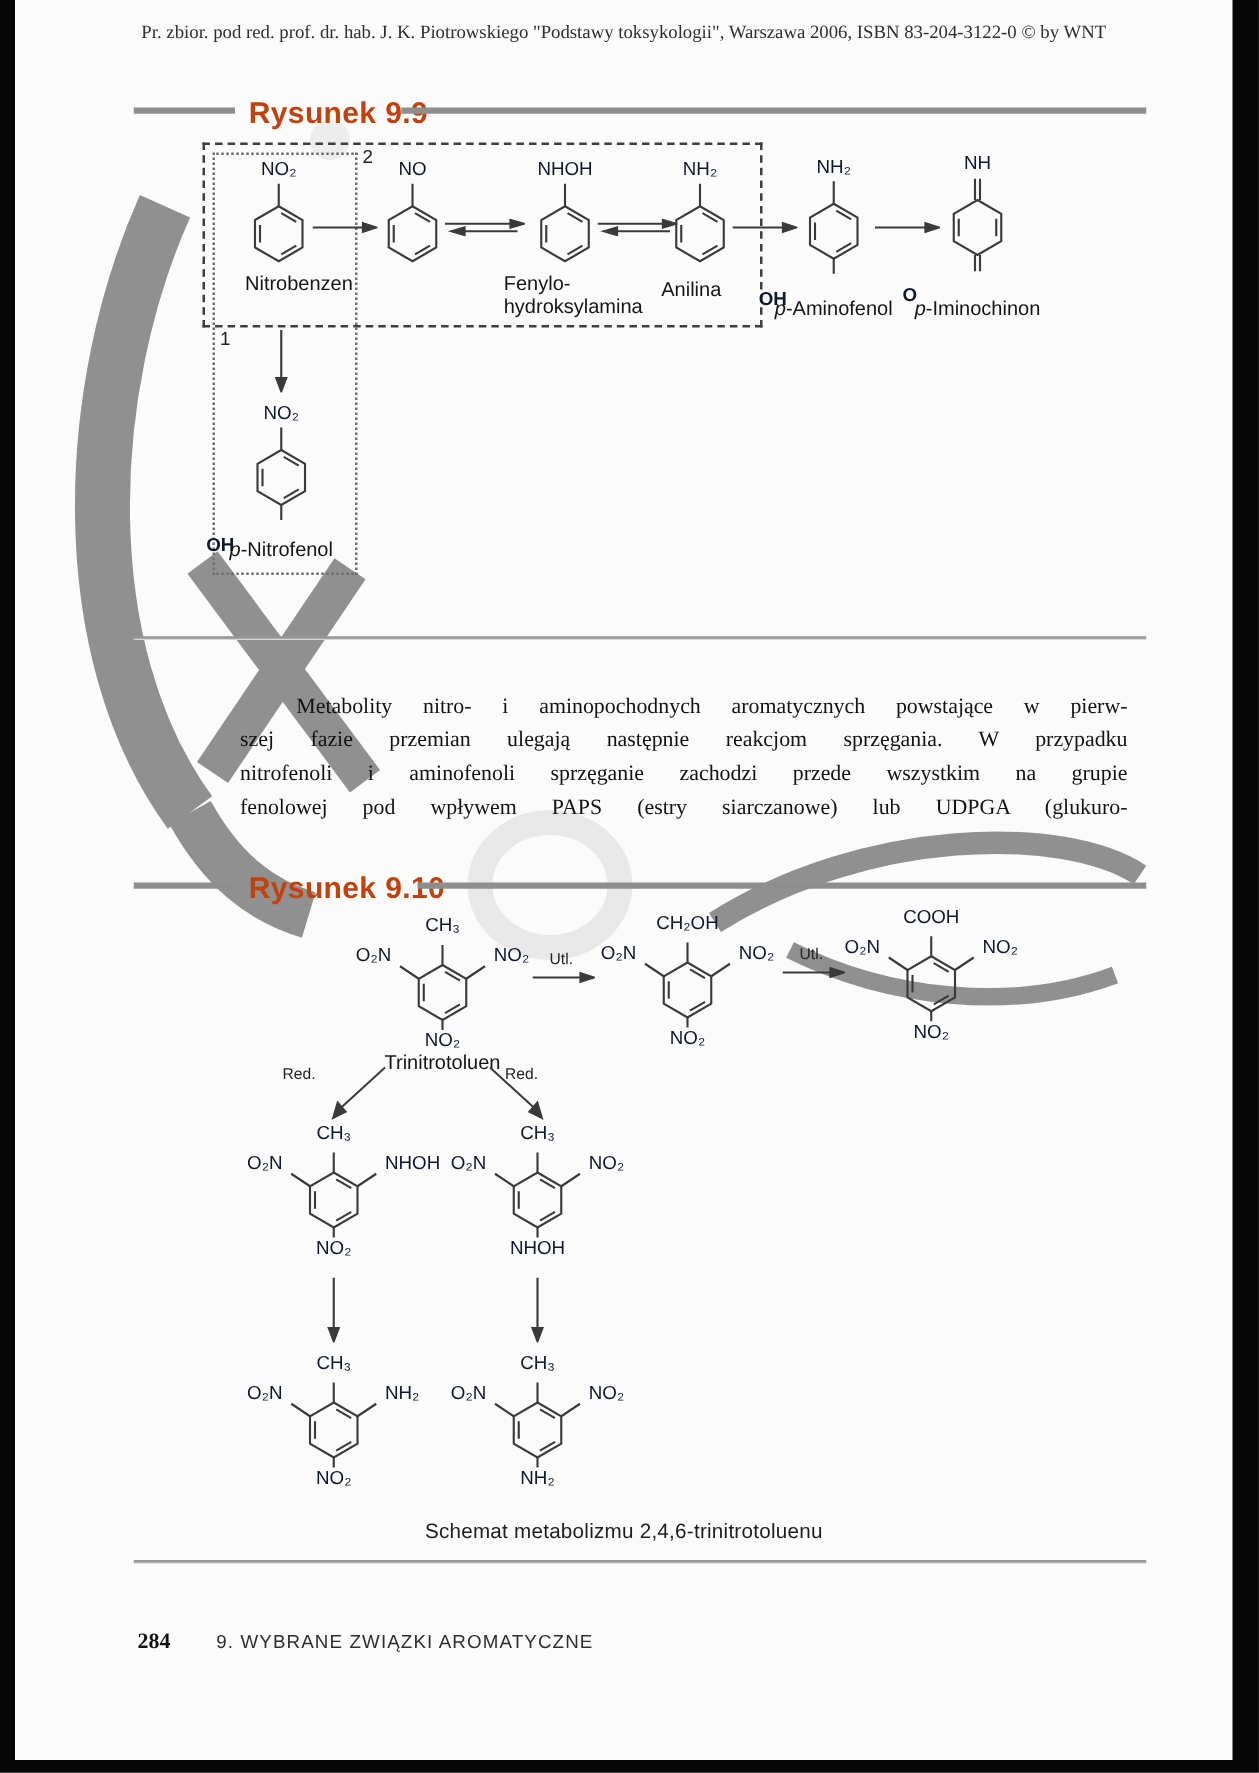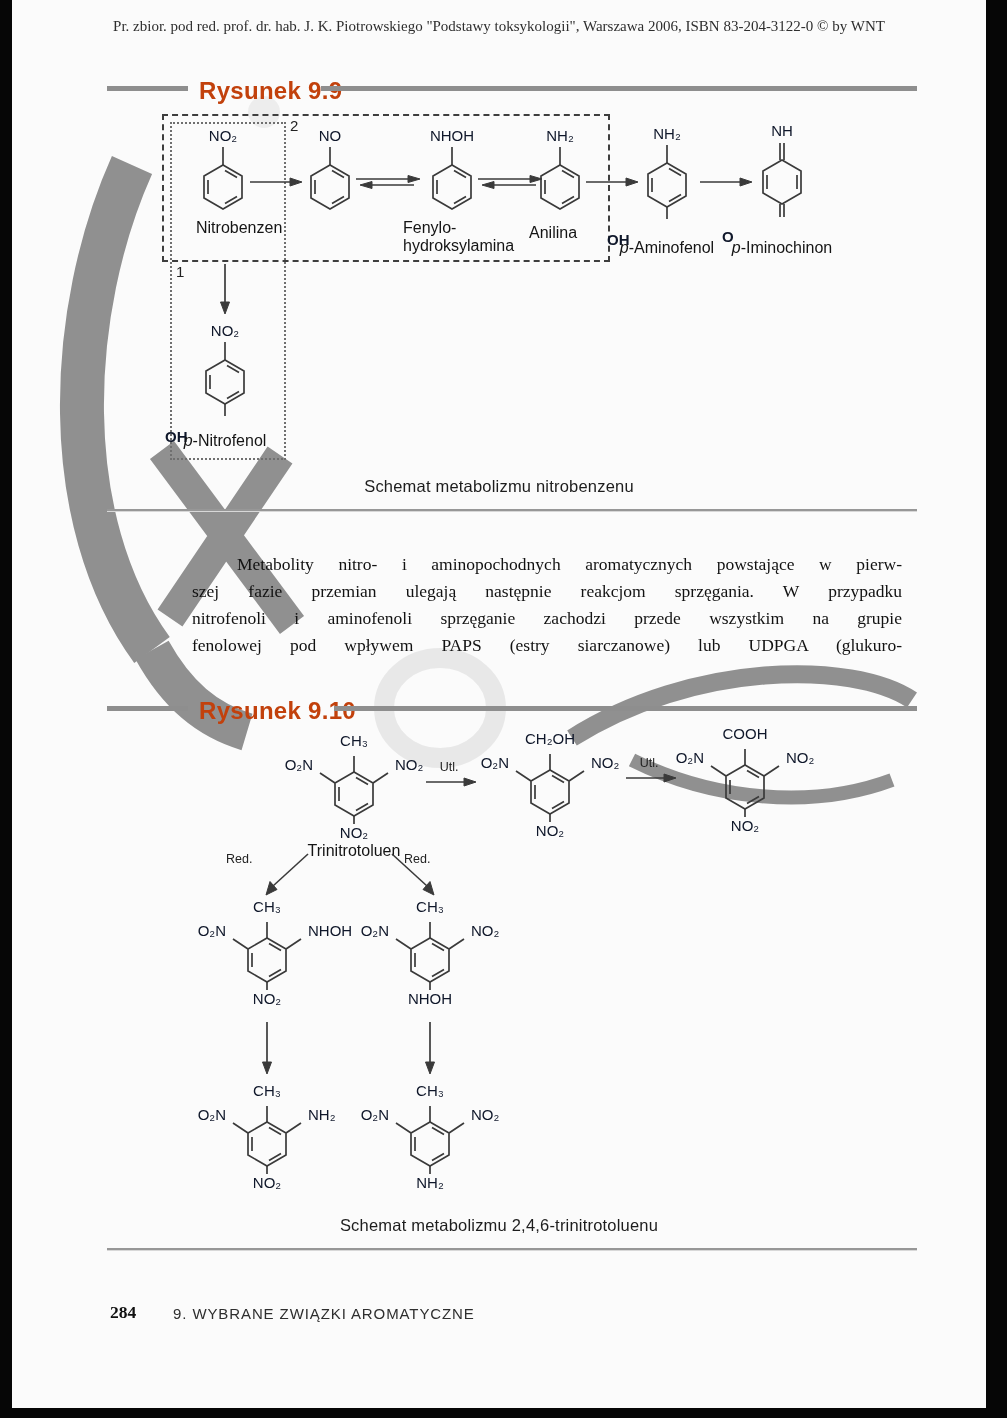--- a/index.html
+++ b/index.html
@@ -190,21 +190,20 @@
     <span class="chem sub-top">NO₂</span>
     <svg width="52" height="84">
           <use href="#ring-para" xlink:href="#ring-para"></use>
         </svg>
     <span class="chem sub-bottom">OH</span>
   </div>
   <div class="abs mol-name center" style="left:153px;top:432px;width:120px">
     <i>p</i><span>-Nitrofenol</span>
   </div>
 
-  <div class="abs caption" style="top:477px">Schemat metabolizmu nitrobenzenu</div>
   <div class="abs rule" style="top:509px"></div>
 
   <div class="abs para">
     <div class="para-line indent">Metabolity nitro- i aminopochodnych aromatycznych powstające w pierw-</div>
     <div class="para-line">szej fazie przemian ulegają następnie reakcjom sprzęgania. W przypadku</div>
     <div class="para-line">nitrofenoli i aminofenoli sprzęganie zachodzi przede wszystkim na grupie</div>
     <div class="para-line">fenolowej pod wpływem PAPS (estry siarczanowe) lub UDPGA (glukuro-</div>
   </div>
 
   <div class="abs fig-bar" style="left:95px;top:706px;width:81px"></div>

